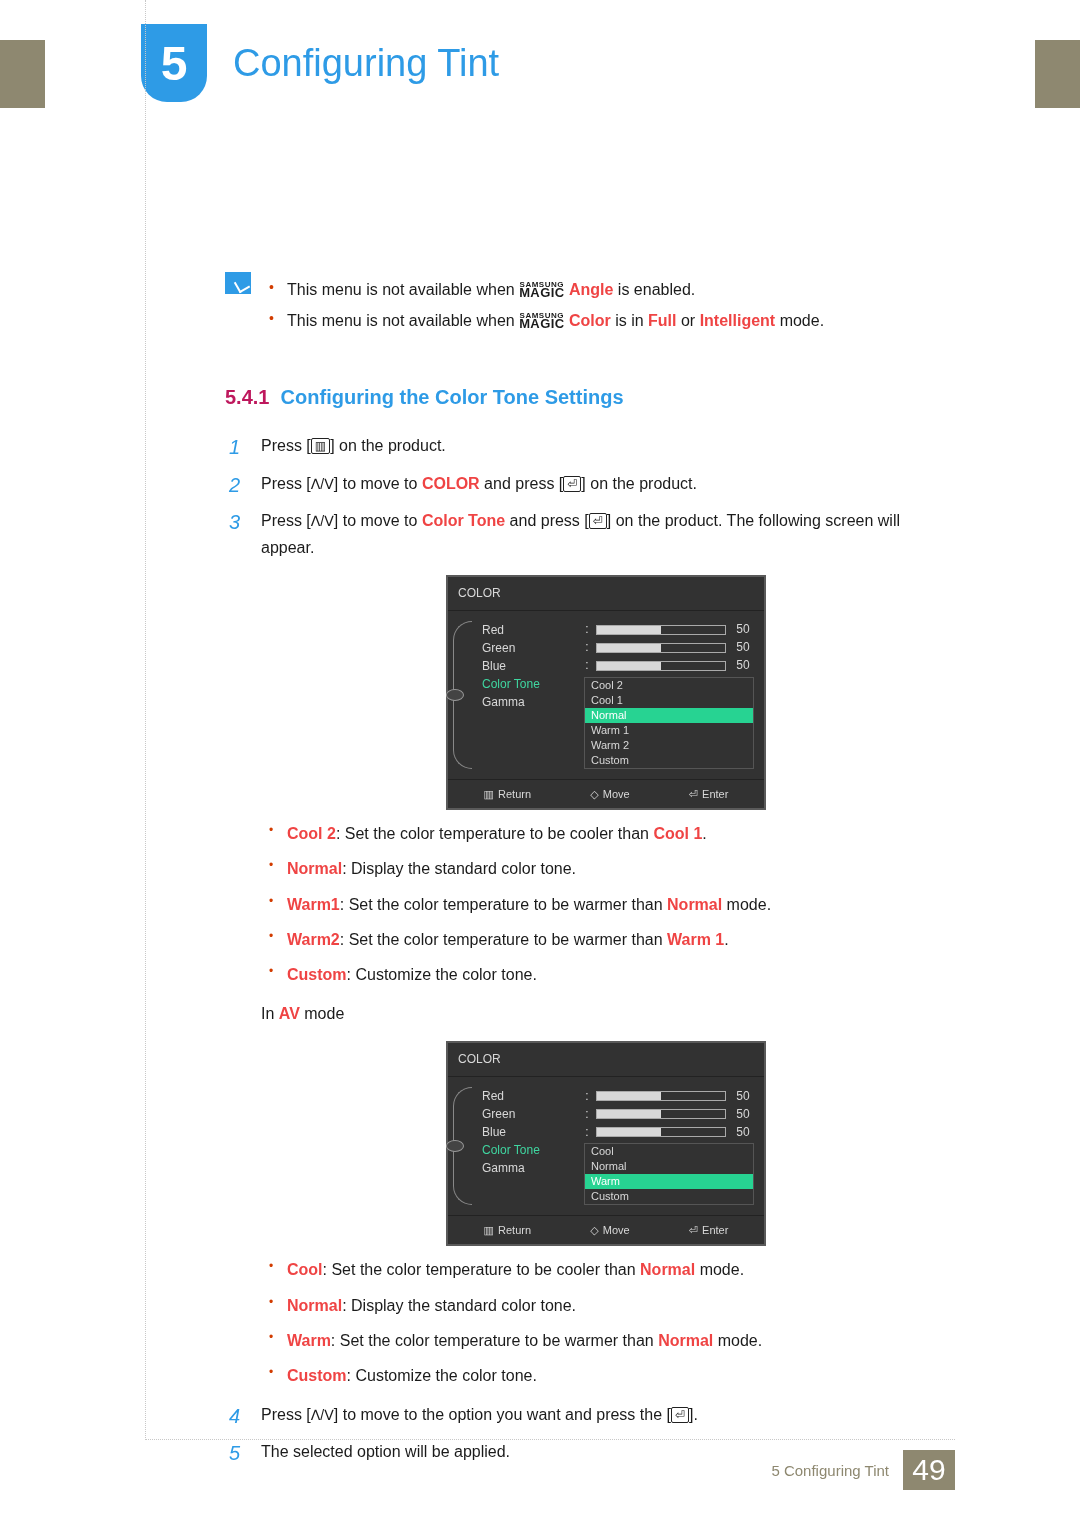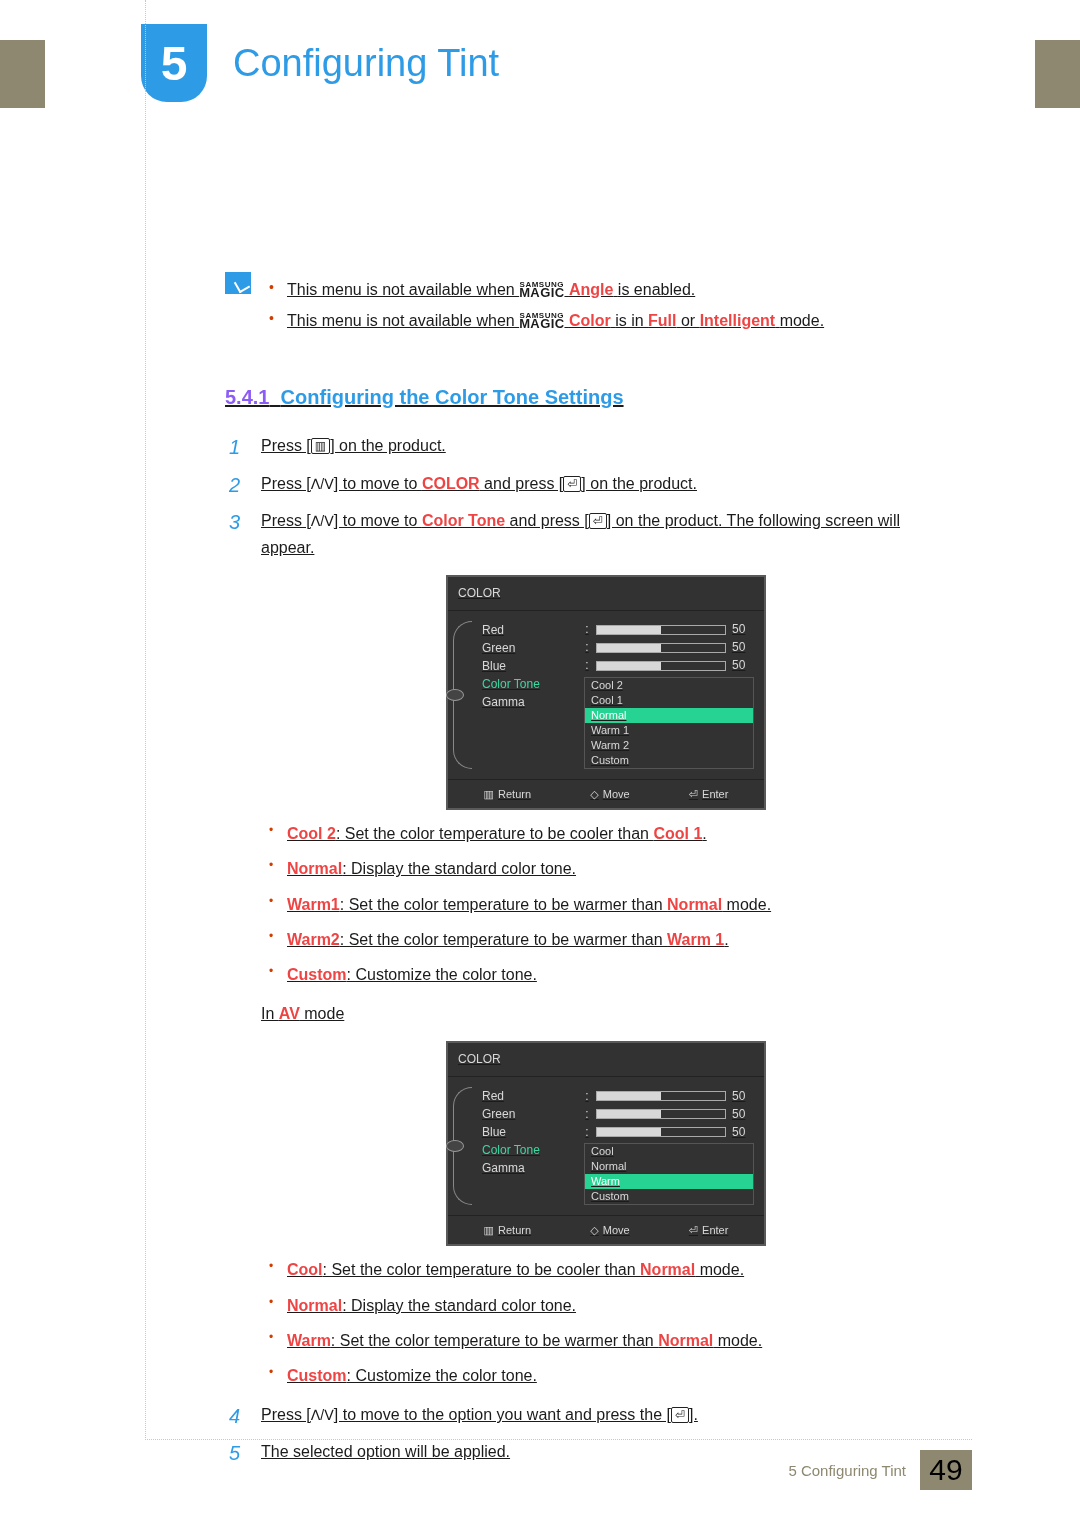--- a/index.html
+++ b/index.html
@@ -42,21 +42,21 @@
     font-size: 48px; font-weight: bold;
     display: flex; align-items: center; justify-content: center;
     margin-left: -4px;
   }
   .title {
     color: #2e9be6;
     font-size: 38px;
     margin: 0;
     font-weight: normal;
   }
-  .content { margin-left: 80px; font-size: 16px; color: #1b1b1b; line-height: 1.7; text-decoration: underline; }
+  .content { margin-left: 80px; font-size: 16px; color: #1b1b1b; line-height: 1.7; }
   .note-row { display: flex; gap: 18px; margin-top: 170px; }
   .note-icon {
     width: 26px; height: 22px;
     background: #2e9be6;
     display: inline-block;
     position: relative;
     flex: none;
   }
   .note-icon::after {
     content: "";
@@ -72,21 +72,21 @@
     content: "•"; position: absolute; left: 0; top: 0;
     color: #d23c00; font-size: 14px;
   }
   .magic {
     display: inline-block; line-height: 0.75; vertical-align: -2px;
     text-align: center;
   }
   .magic .s { font-size: 8px; font-weight: bold; display: block; letter-spacing: 0.5px; }
   .magic .m { font-size: 13px; font-weight: 900; display: block; letter-spacing: 0.4px; }
   .orange { color: #ef4444; font-weight: bold; }
-  .section-num { color: #8b5cf6; font-weight: bold; }
+  .section-num { color: #be185d; font-weight: bold; }
   .section-h {
     color: #2e9be6; font-weight: bold; font-size: 20px;
     margin: 42px 0 18px;
   }
   ol.steps { list-style: none; padding: 0; margin: 4px; counter-reset: step; }
   ol.steps > li { counter-increment: step; position: relative; padding-left: 32px; margin: 10px 0; }
   ol.steps > li::before {
     content: counter(step);
     position: absolute; left: 0; top: -2px;
     color: #2e9be6; font-style: italic; font-size: 20px;
@@ -131,38 +131,38 @@
     border: 1px solid #999;
   }
   .osd-labels { width: 96px; flex: none; }
   .osd-row { height: 18px; line-height: 18px; display: flex; align-items: center; }
   .hl { color: #3fd6a0; }
   .osd-right { flex: 1; }
   .slider-row { height: 18px; display: flex; align-items: center; gap: 6px; }
   .slider-row .colon { width: 6px; text-align: center; }
   .slider { flex: 1; height: 10px; border: 1px solid #aaa; position: relative; }
   .slider .fill { position: absolute; left: 0; top: 0; bottom: 0; width: 50%; background: #d8d8d8; }
-  .slider-row .val { width: 22px; text-align: left; }
+  .slider-row .val { width: 22px; text-align: center; }
   .dropdown { border: 1px solid #555; font-size: 11px; margin-top: 2px; }
   .dropdown .opt { padding: 1px 6px; line-height: 13px; }
   .dropdown .opt.sel { background: #27d392; color: #fff; }
   .osd-footer {
     display: flex; justify-content: space-around;
     border-top: 1px solid #222; padding: 5px 6px; font-size: 11px;
   }
   .osd-footer span i { font-style: normal; margin-right: 4px; }
   .page-footer {
-    position: absolute; right: 63px; bottom: 30px; left: 100px;
+    position: absolute; right: 80px; bottom: 30px; left: 100px;
     border-top: 1px dotted #c8c8c8;
     display: flex; justify-content: flex-end; align-items: center;
     padding-top: 10px; gap: 14px;
   }
   .page-footer .lbl { color: #8e8870; font-size: 15px; }
   .page-footer .num {
-    background: #8e8870; color: #000000;
+    background: #8e8870; color: #ffffff;
     width: 52px; height: 40px; font-size: 30px;
     display: flex; align-items: center; justify-content: center;
   }
 </style>
 </head>
 <body>
 
 <div class="top-band"></div>
 
 <div class="page-wrap">

